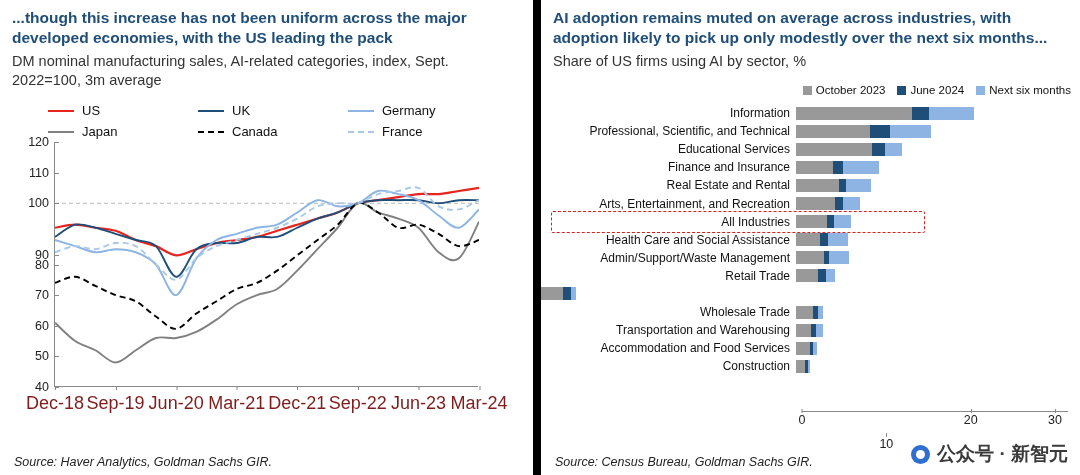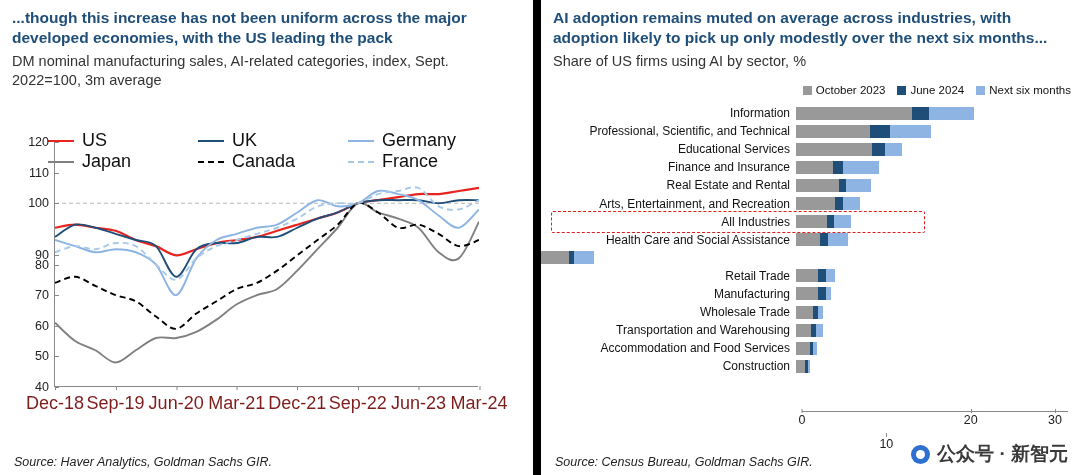--- a/index.html
+++ b/index.html
@@ -54,23 +54,22 @@
   
   .lchart {
     position: absolute;
     left: 0; top: 100px;
     width: 533px; height: 330px;
   }
   .legendL {
     position: absolute;
     left: 48px; top: 0;
     width: 470px;
-    font-size: 18px;
+    font-size: 13px;
     color: #111;
-    margin-top: 30px;
   }
   .legendL .row { display: flex; height: 21px; align-items: center; }
   .legendL .item { display: flex; align-items: center; width: 150px; }
   .legendL .swatch {
     display: inline-block;
     width: 26px; height: 0;
     border-top-width: 2.5px;
     border-top-style: solid;
     margin-right: 8px;
   }
@@ -357,36 +356,36 @@
           </div>
           <div class="barrow">
             <div class="barlabel">Health Care and Social Assistance</div>
             <div class="bars">
               <div class="seg" style="width: 24.4567px; background: rgb(153, 153, 153);"></div>
               <div class="seg" style="width: 7.59px; background: rgb(31, 78, 121);"></div>
               <div class="seg" style="width: 20.24px; background: rgb(141, 180, 226);"></div>
             </div>
           </div>
           <div class="barrow">
+            <div class="barlabel">Admin/Support/Waste Management</div>
             <div class="bars">
               <div class="seg" style="width: 27.83px; background: rgb(153, 153, 153);"></div>
               <div class="seg" style="width: 5.06px; background: rgb(31, 78, 121);"></div>
               <div class="seg" style="width: 20.24px; background: rgb(141, 180, 226);"></div>
             </div>
           </div>
           <div class="barrow">
             <div class="barlabel">Retail Trade</div>
             <div class="bars">
               <div class="seg" style="width: 21.9267px; background: rgb(153, 153, 153);"></div>
               <div class="seg" style="width: 7.59px; background: rgb(31, 78, 121);"></div>
               <div class="seg" style="width: 9.27667px; background: rgb(141, 180, 226);"></div>
             </div>
           </div>
           <div class="barrow">
-            <div class="barlabel">Manufacturing</div>
             <div class="bars">
               <div class="seg" style="width: 21.9267px; background: rgb(153, 153, 153);"></div>
               <div class="seg" style="width: 8.43333px; background: rgb(31, 78, 121);"></div>
               <div class="seg" style="width: 5.06px; background: rgb(141, 180, 226);"></div>
             </div>
           </div>
           <div class="barrow">
             <div class="barlabel">Wholesale Trade</div>
             <div class="bars">
               <div class="seg" style="width: 16.8667px; background: rgb(153, 153, 153);"></div>

